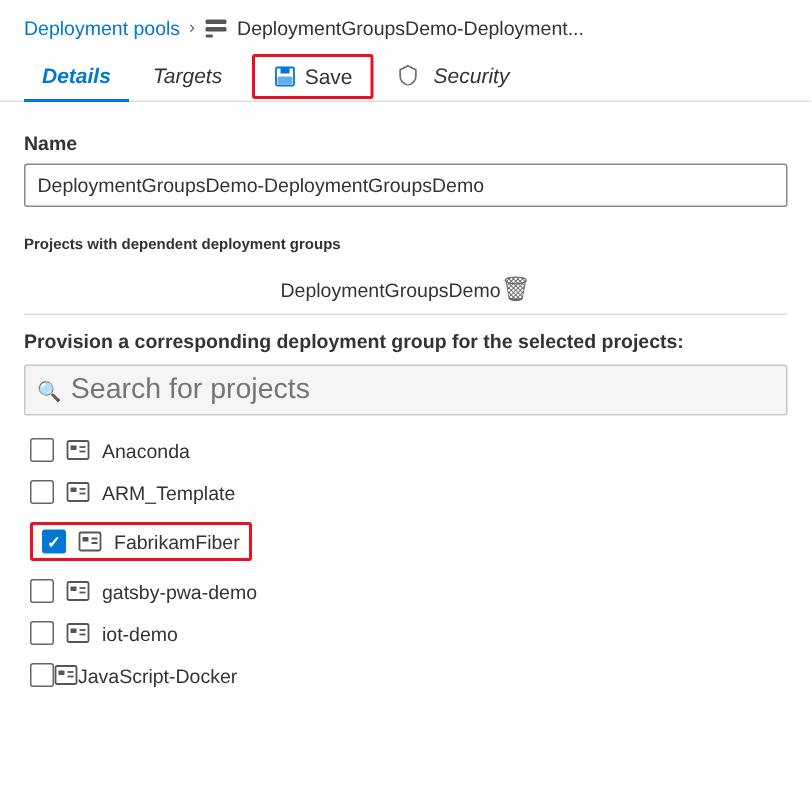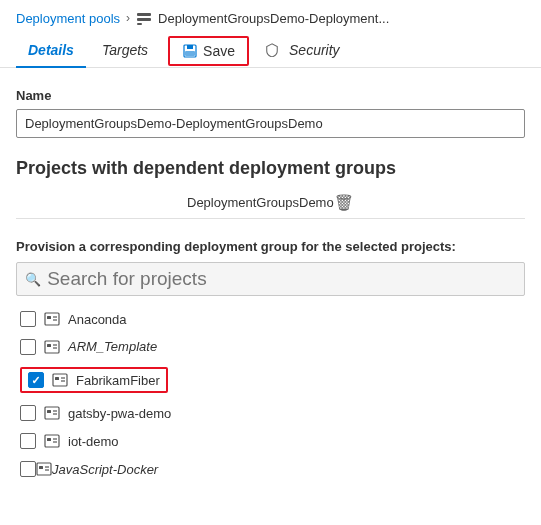--- a/index.html
+++ b/index.html
@@ -90,21 +90,21 @@
       width: 100%;
       border: 1px solid #8a8a8a;
       padding: 6px 8px;
       font-size: 13px;
       color: #333;
       outline: none;
       border-radius: 2px;
     }
 
     .section-title {
-      font-size: 18px;
+      font-size: 10px;
       font-weight: 600;
       color: #333;
       margin-top: 20px;
       margin-bottom: 8px;
     }
 
     .dependent-row {
       display: flex;
       align-items: center;
       justify-content: center;
@@ -118,21 +118,21 @@
     .delete-icon {
       cursor: pointer;
       color: #666;
       font-size: 16px;
     }
 
     .provision-label {
       font-size: 13px;
       font-weight: 600;
       color: #333;
-      margin-top: 20px;
+      margin-top: 10px;
       margin-bottom: 8px;
     }
 
     
     .search-box {
       display: flex;
       align-items: center;
       border: 1px solid #c8c8c8;
       background: #f5f5f5;
       padding: 5px 8px;
@@ -260,21 +260,21 @@
       <div class="project-item" style="display: flex; align-items: center; gap: 8px; padding: 5px 4px;">
         <div class="checkbox"></div>
         <svg width="16" height="16" viewBox="0 0 16 16">
           <rect x="1" y="2" width="14" height="12" rx="1" fill="none" stroke="#555" stroke-width="1.2"></rect>
           <rect x="3" y="5" width="4" height="3" rx="0.5" fill="#555"></rect>
           <line x1="9" y1="6" x2="13" y2="6" stroke="#555" stroke-width="1.2"></line>
           <line x1="9" y1="9" x2="13" y2="9" stroke="#555" stroke-width="1.2"></line>
         </svg>
         <span class="project-name">Anaconda</span>
       </div>
-      <div class="project-item" style="display: flex; align-items: flex-start; gap: 8px; padding: 5px 4px; font-style: italic;">
+      <div class="project-item" style="display: flex; align-items: center; gap: 8px; padding: 5px 4px;">
         <div class="checkbox"></div>
         <svg width="16" height="16" viewBox="0 0 16 16">
           <rect x="1" y="2" width="14" height="12" rx="1" fill="none" stroke="#555" stroke-width="1.2"></rect>
           <rect x="3" y="5" width="4" height="3" rx="0.5" fill="#555"></rect>
           <line x1="9" y1="6" x2="13" y2="6" stroke="#555" stroke-width="1.2"></line>
           <line x1="9" y1="9" x2="13" y2="9" stroke="#555" stroke-width="1.2"></line>
         </svg>
         <span class="project-name">ARM_Template</span>
       </div>
       <div class="project-item selected" style="">
@@ -302,21 +302,21 @@
       <div class="project-item" style="display: flex; align-items: center; gap: 8px; padding: 5px 4px;">
         <div class="checkbox"></div>
         <svg width="16" height="16" viewBox="0 0 16 16">
           <rect x="1" y="2" width="14" height="12" rx="1" fill="none" stroke="#555" stroke-width="1.2"></rect>
           <rect x="3" y="5" width="4" height="3" rx="0.5" fill="#555"></rect>
           <line x1="9" y1="6" x2="13" y2="6" stroke="#555" stroke-width="1.2"></line>
           <line x1="9" y1="9" x2="13" y2="9" stroke="#555" stroke-width="1.2"></line>
         </svg>
         <span class="project-name">iot-demo</span>
       </div>
-      <div class="project-item" style="display: flex; gap: 0; padding: 5px 4px; font-style: italic;">
+      <div class="project-item" style="display: flex; gap: 0; padding: 5px 4px;">
         <div class="checkbox"></div>
         <svg width="16" height="16" viewBox="0 0 16 16">
           <rect x="1" y="2" width="14" height="12" rx="1" fill="none" stroke="#555" stroke-width="1.2"></rect>
           <rect x="3" y="5" width="4" height="3" rx="0.5" fill="#555"></rect>
           <line x1="9" y1="6" x2="13" y2="6" stroke="#555" stroke-width="1.2"></line>
           <line x1="9" y1="9" x2="13" y2="9" stroke="#555" stroke-width="1.2"></line>
         </svg>
         <span class="project-name">JavaScript-Docker</span>
       </div>
     </div>

